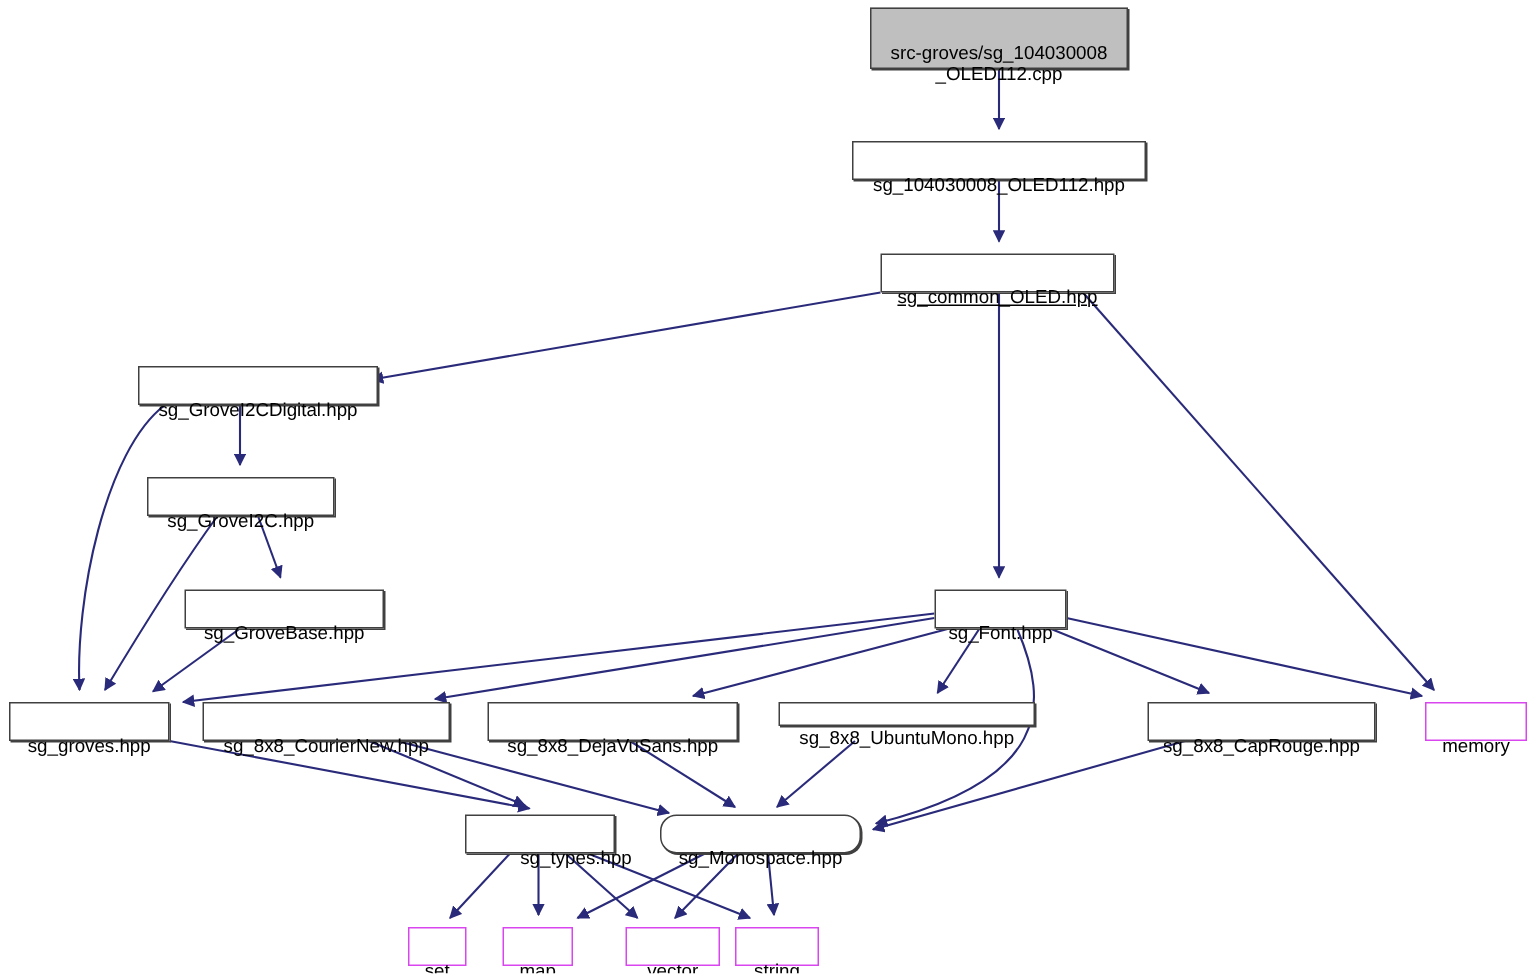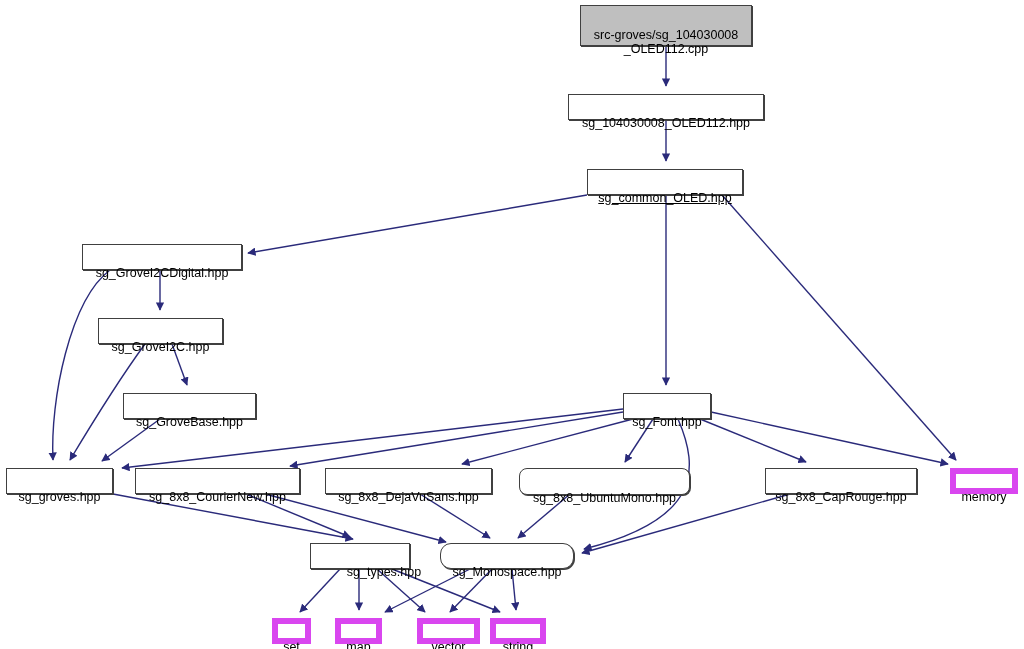--- a/index.html
+++ b/index.html
@@ -39,21 +39,21 @@
   .node.solid{
     border:1px solid #404040;
     box-shadow:1px 1px 0 0 #404040;
   }
   .node.root{
     background:#bfbfbf;
     border:1px solid #404040;
     box-shadow:1px 1px 0 0 #404040;
   }
   .node.sys{
-    border:6px solid #d946ef;
+    border:1px solid #d946ef;
   }
   .node-label{
     display:block;
     padding:0 4px;
     margin-top:32px;
   }
 </style>
 </head>
 <body>
 
@@ -97,28 +97,28 @@
         <path d="M492,569 L450,612" marker-end="url(#arrow)"></path>
         <path d="M512,569 L516,610" marker-end="url(#arrow)"></path>
       </g>
   </svg>
 
   <div id="node-group">
       <div class="node root" style="left: 580px; top: 5px; width: 172px; height: 41px;"><span class="node-label">src-groves/sg_104030008
 _OLED112.cpp</span></div>
       <div class="node solid" style="left: 568px; top: 94px; width: 196px; height: 26px;"><span class="node-label">sg_104030008_OLED112.hpp</span></div>
       <div class="node solid" style="left: 587px; top: 169px; width: 156px; height: 26px; text-decoration: underline;"><span class="node-label">sg_common_OLED.hpp</span></div>
-      <div class="node solid" style="left: 82px; top: 244px; width: 160px; height: 26px;"><span class="node-label">sg_GroveI2CDigital.hpp</span></div>
+      <div class="node solid" style="left: 92px; top: 244px; width: 160px; height: 26px;"><span class="node-label">sg_GroveI2CDigital.hpp</span></div>
       <div class="node solid" style="left: 98px; top: 318px; width: 125px; height: 26px;"><span class="node-label">sg_GroveI2C.hpp</span></div>
       <div class="node solid" style="left: 123px; top: 393px; width: 133px; height: 26px;"><span class="node-label">sg_GroveBase.hpp</span></div>
       <div class="node solid" style="left: 623px; top: 393px; width: 88px; height: 26px;"><span class="node-label">sg_Font.hpp</span></div>
       <div class="node solid" style="left: 6px; top: 468px; width: 107px; height: 26px;"><span class="node-label">sg_groves.hpp</span></div>
       <div class="node solid" style="left: 135px; top: 468px; width: 165px; height: 26px;"><span class="node-label">sg_8x8_CourierNew.hpp</span></div>
       <div class="node solid" style="left: 325px; top: 468px; width: 167px; height: 26px;"><span class="node-label">sg_8x8_DejaVuSans.hpp</span></div>
-      <div class="node solid" style="left: 519px; top: 468px; width: 171px; height: 27px; border-radius: 8px;"><span class="node-label">sg_8x8_UbuntuMono.hpp</span></div>
+      <div class="node solid" style="left: 519px; top: 468px; width: 171px; height: 16px;"><span class="node-label">sg_8x8_UbuntuMono.hpp</span></div>
       <div class="node solid" style="left: 765px; top: 468px; width: 152px; height: 26px;"><span class="node-label">sg_8x8_CapRouge.hpp</span></div>
       <div class="node sys" style="left: 950px; top: 468px; width: 68px; height: 26px;"><span class="node-label">memory</span></div>
       <div class="node solid" style="left: 310px; top: 543px; width: 100px; height: 26px; padding-left: 48px;"><span class="node-label">sg_types.hpp</span></div>
       <div class="node solid" style="left: 440px; top: 543px; width: 134px; height: 26px; border-radius: 11px;"><span class="node-label">sg_Monospace.hpp</span></div>
       <div class="node sys" style="left: 272px; top: 618px; width: 39px; height: 26px;"><span class="node-label">set</span></div>
       <div class="node sys" style="left: 335px; top: 618px; width: 47px; height: 26px;"><span class="node-label">map</span></div>
       <div class="node sys" style="left: 417px; top: 618px; width: 63px; height: 26px;"><span class="node-label">vector</span></div>
       <div class="node sys" style="left: 490px; top: 618px; width: 56px; height: 26px;"><span class="node-label">string</span></div>
     </div>
 

